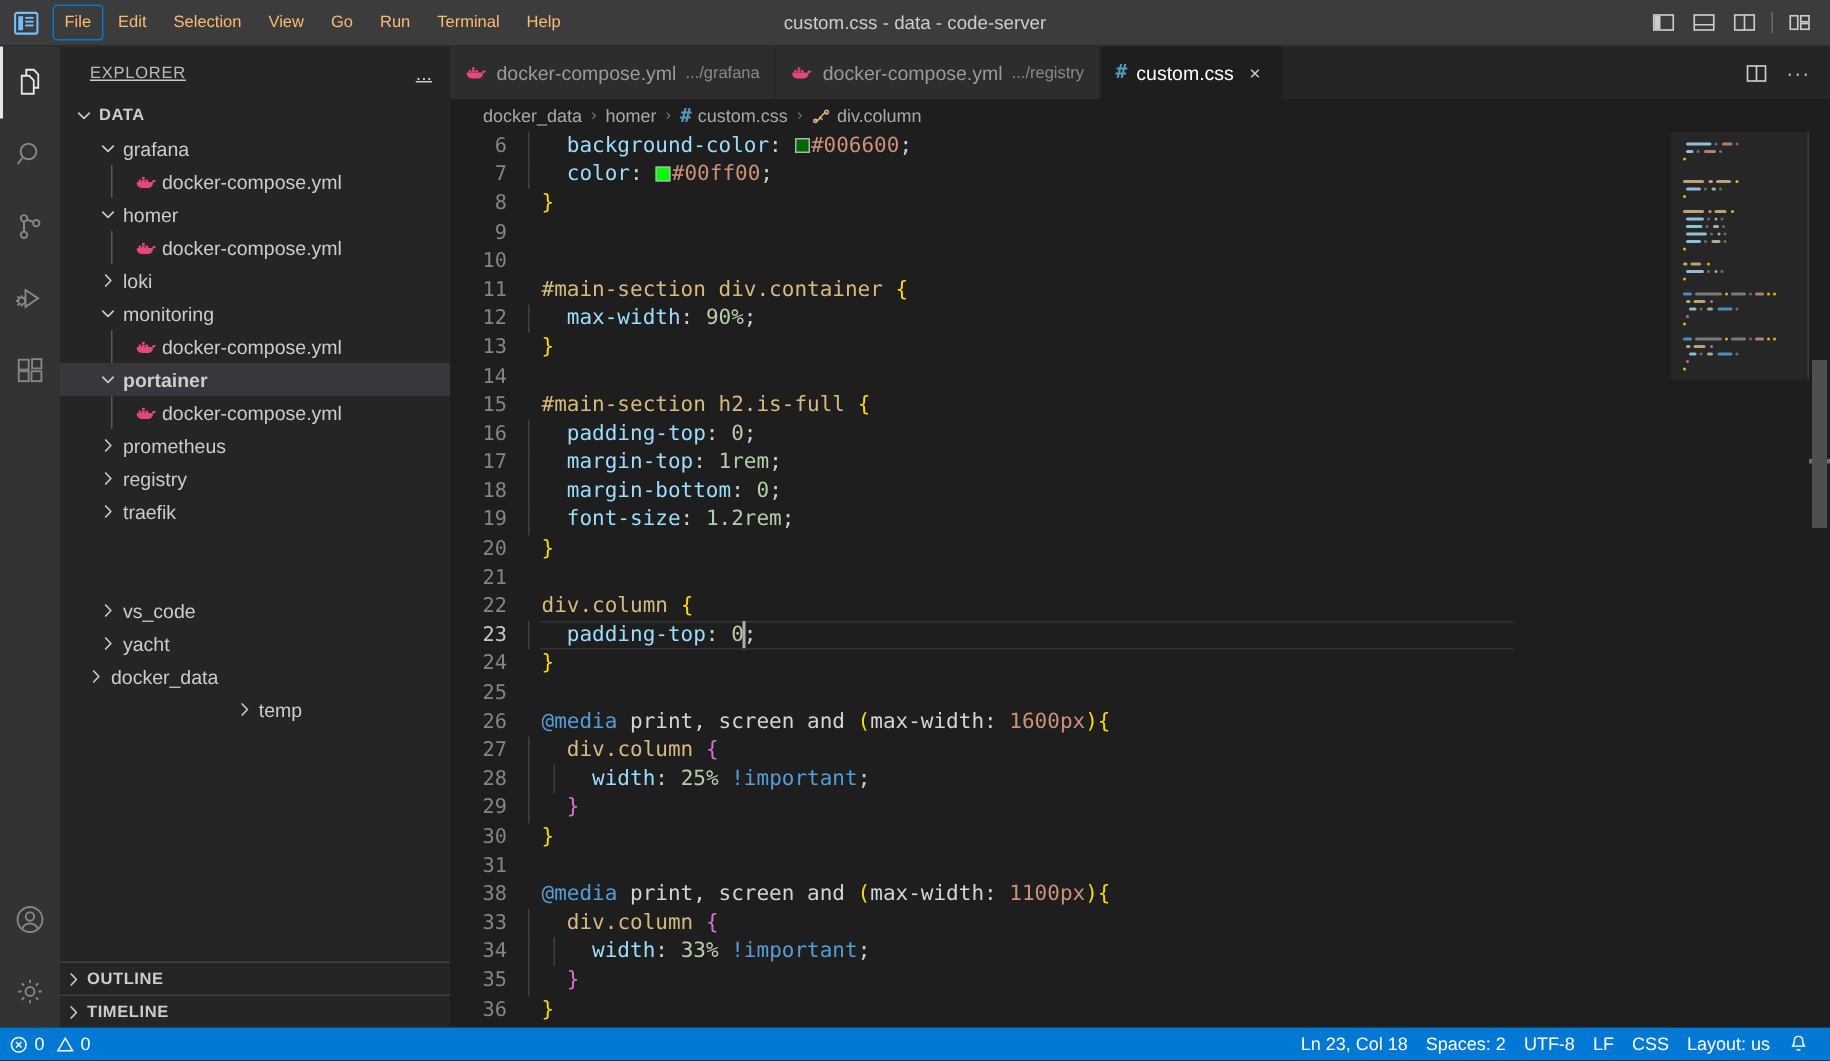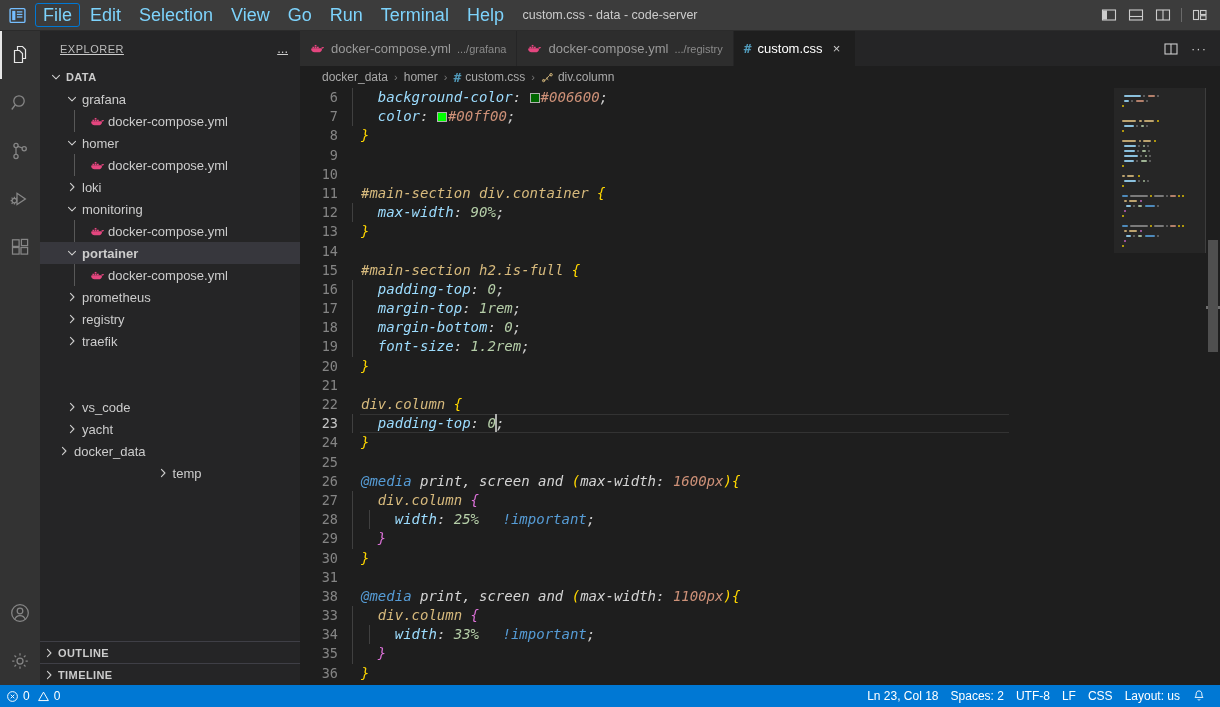--- a/index.html
+++ b/index.html
@@ -19,21 +19,21 @@
     background: #3c3c3c;
     display: flex; align-items: center;
     position: relative;
     border-bottom: 1px solid #2b2b2b;
   }
   .tb-left { display: flex; align-items: center; padding-left: 6px; height: 100%; }
   .app-icon { width: 22px; height: 22px; display:flex; align-items:center; justify-content:center; margin-right: 6px;}
   .menu { display: flex; align-items: center; height: 100%; }
   .menu-item {
     padding: 2px 8px; margin: 0 1px;
-    color: #7dd3fc; font-size: 18px; line-height: 20px;
+    color: #fdba74; font-size: 11px; line-height: 20px;
     border-radius: 3px; cursor: default; white-space: nowrap;
   }
   .menu-item.focused { border: 1px solid #0078d4; padding: 1px 7px; background: #3c3c3c; }
   .tb-title {
     position: absolute; left: 0; right: 0; text-align: center;
     font-size: 12.5px; color: #cccccc; pointer-events: none;
   }
   .tb-right {
     margin-left: auto; display: flex; align-items: center;
     padding-right: 8px; gap: 3px; position: relative; z-index: 2;
@@ -135,42 +135,42 @@
   .cline.current::before, .cline.current::after {
     content: ""; position: absolute; left: 60px; right: 105px; height: 1px; background: #333333;
   }
   .cline.current::before { top: 0; }
   .cline.current::after { bottom: 0; }
   .lnum {
     width: 52px; flex: 0 0 52px; text-align: right; padding-right: 14px;
     color: #858585; font-size: 13.5px; user-select: none;
   }
   .cline.current .lnum { color: #c6c6c6; }
-  .ctext { padding-left: 9px; position: relative; font-style: italic; }
+  .ctext { padding-left: 9px; position: relative; }
   .indent {
     position: absolute; top: 0; bottom: 0; width: 1px; background: #404040;
   }
   .swatch {
     display: inline-block; width: 10px; height: 10px; vertical-align: -1px;
     border: 1px solid #b0b0b0; margin-right: 1px;
   }
   .cursor {
     position: absolute; width: 2px; background: #aeafad; top: 0; height: 19.2px;
   }
 
   
   .t-sel    { color: #d7ba7d; }
   .t-prop   { color: #9cdcfe; }
   .t-val    { color: #ce9178; }
   .t-num    { color: #b5cea8; }
   .t-punct  { color: #cccccc; }
   .t-brace  { color: #ffd700; }
   .t-brace2 { color: #da70d6; }
   .t-kw     { color: #569cd6; }
-  .t-imp    { color: #569cd6; margin-left: 15px; }
+  .t-imp    { color: #569cd6; }
   .t-plain  { color: #d4d4d4; }
 
   
   .minimap { width: 92px; flex: 0 0 92px; position: relative; background: #1e1e1e; overflow: hidden; }
   .mm-inner { position: absolute; top: 6px; left: 8px; right: 6px; }
   .mm-line { height: 4px; margin-bottom: 1px; display: flex; gap: 2px; }
   .mm-seg { height: 2px; margin-top: 1px; border-radius: 1px; }
   .mm-slider {
     position: absolute; left: 0; right: 0; top: 0; height: 165px;
     background: rgba(121,121,121,0.10); border-right: 1px solid #3d3d3d;

